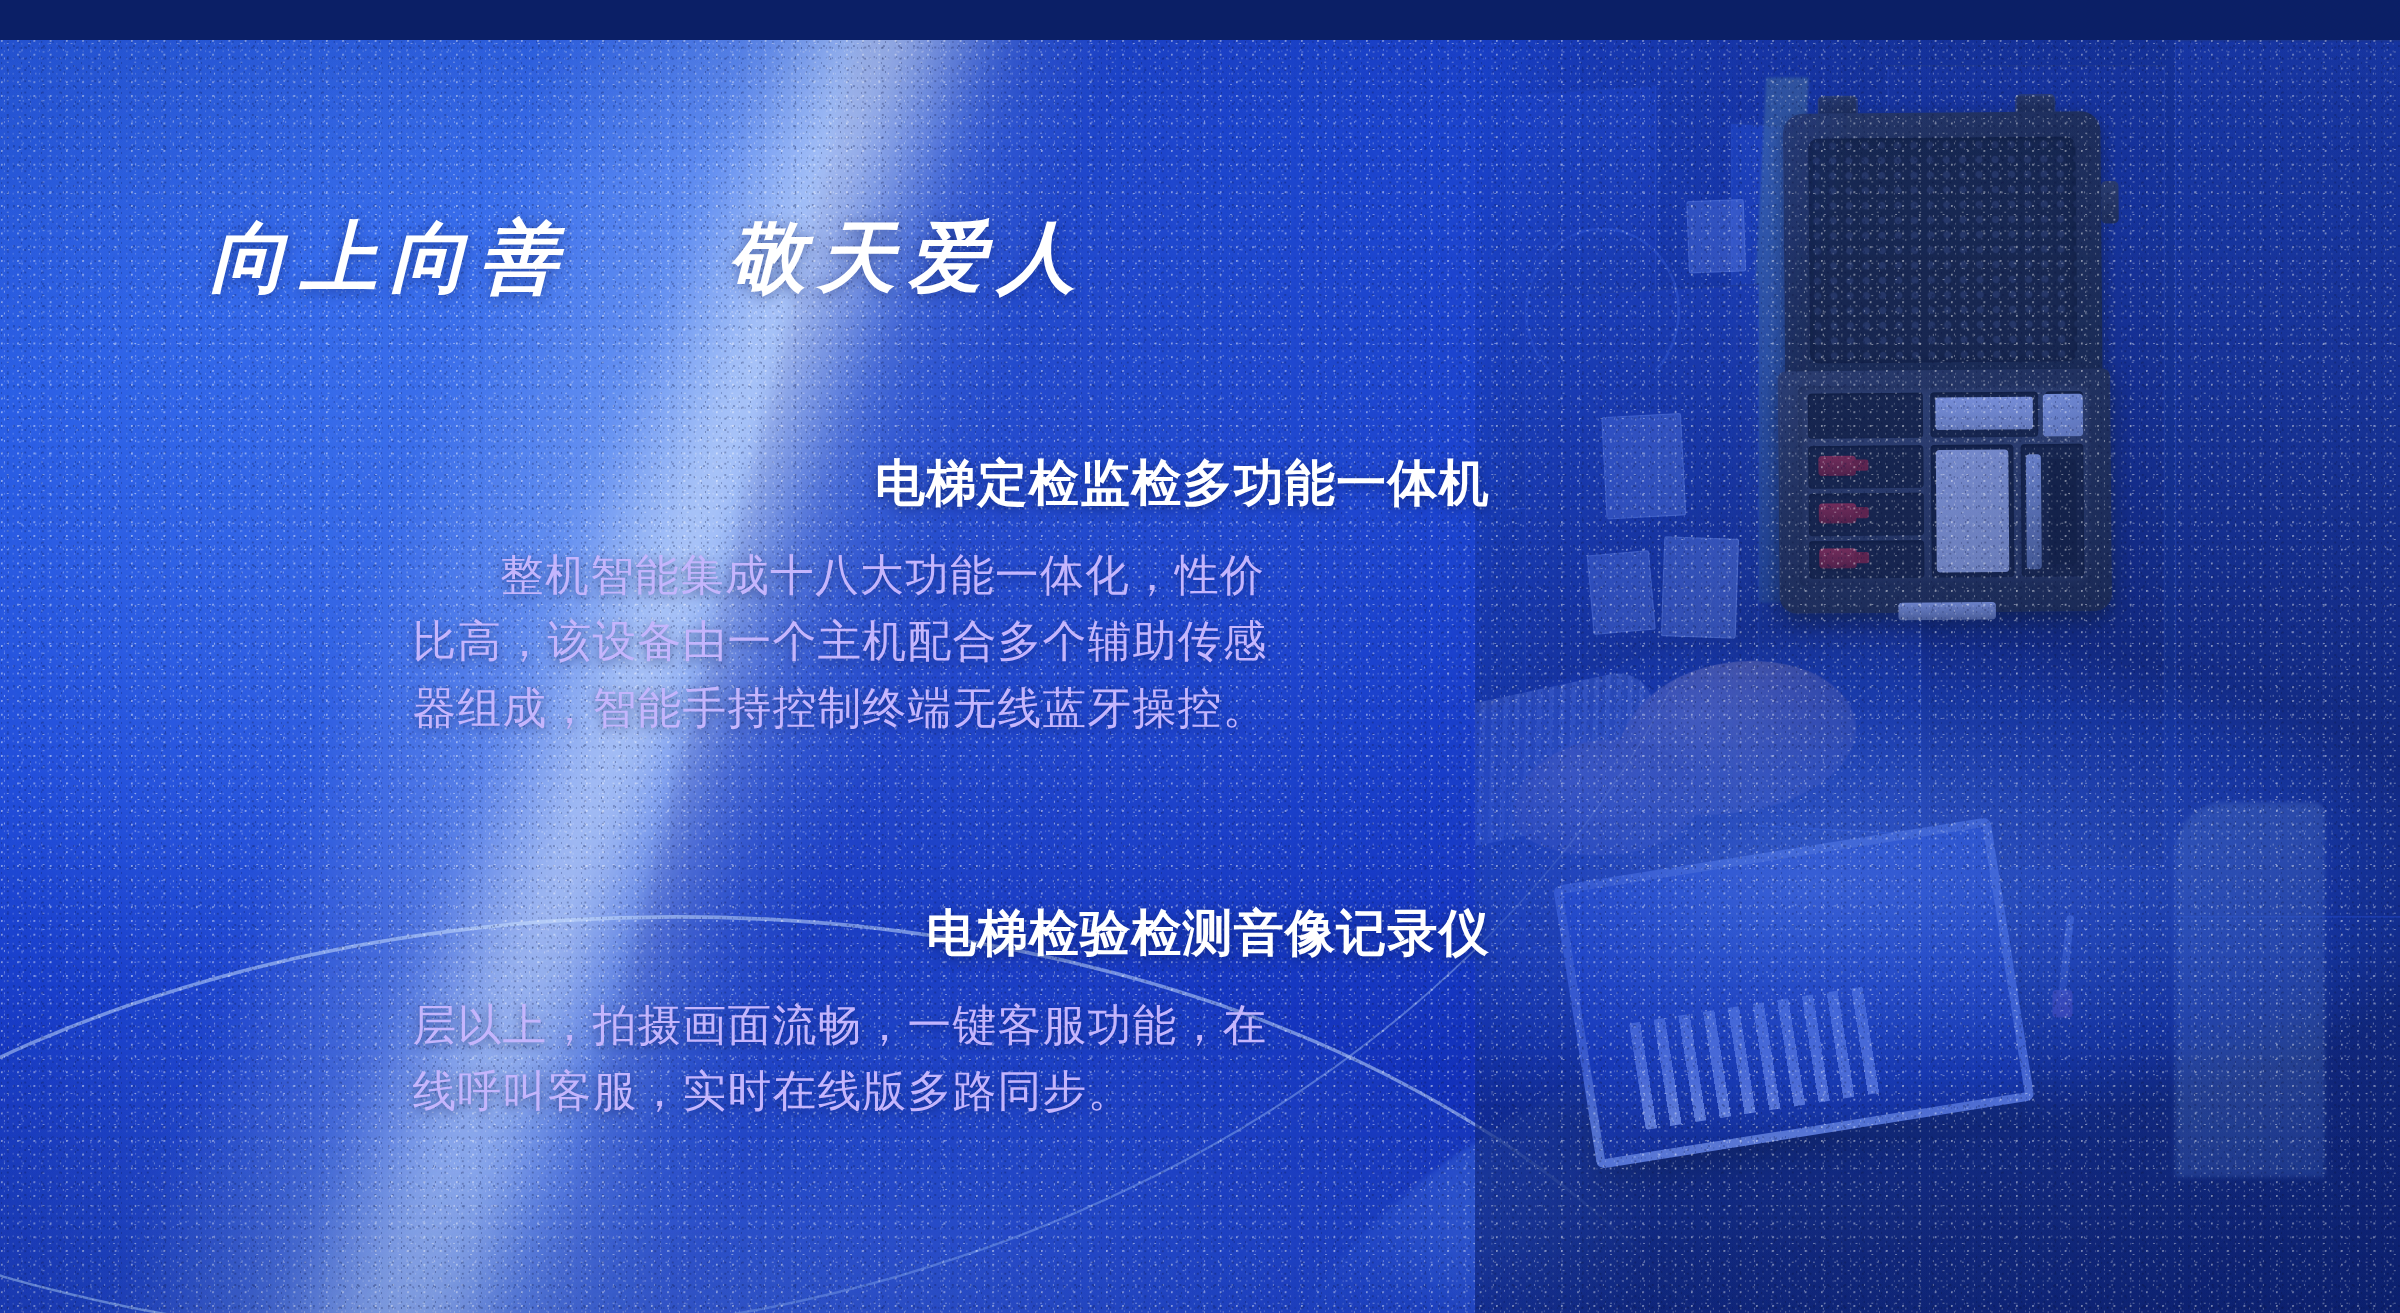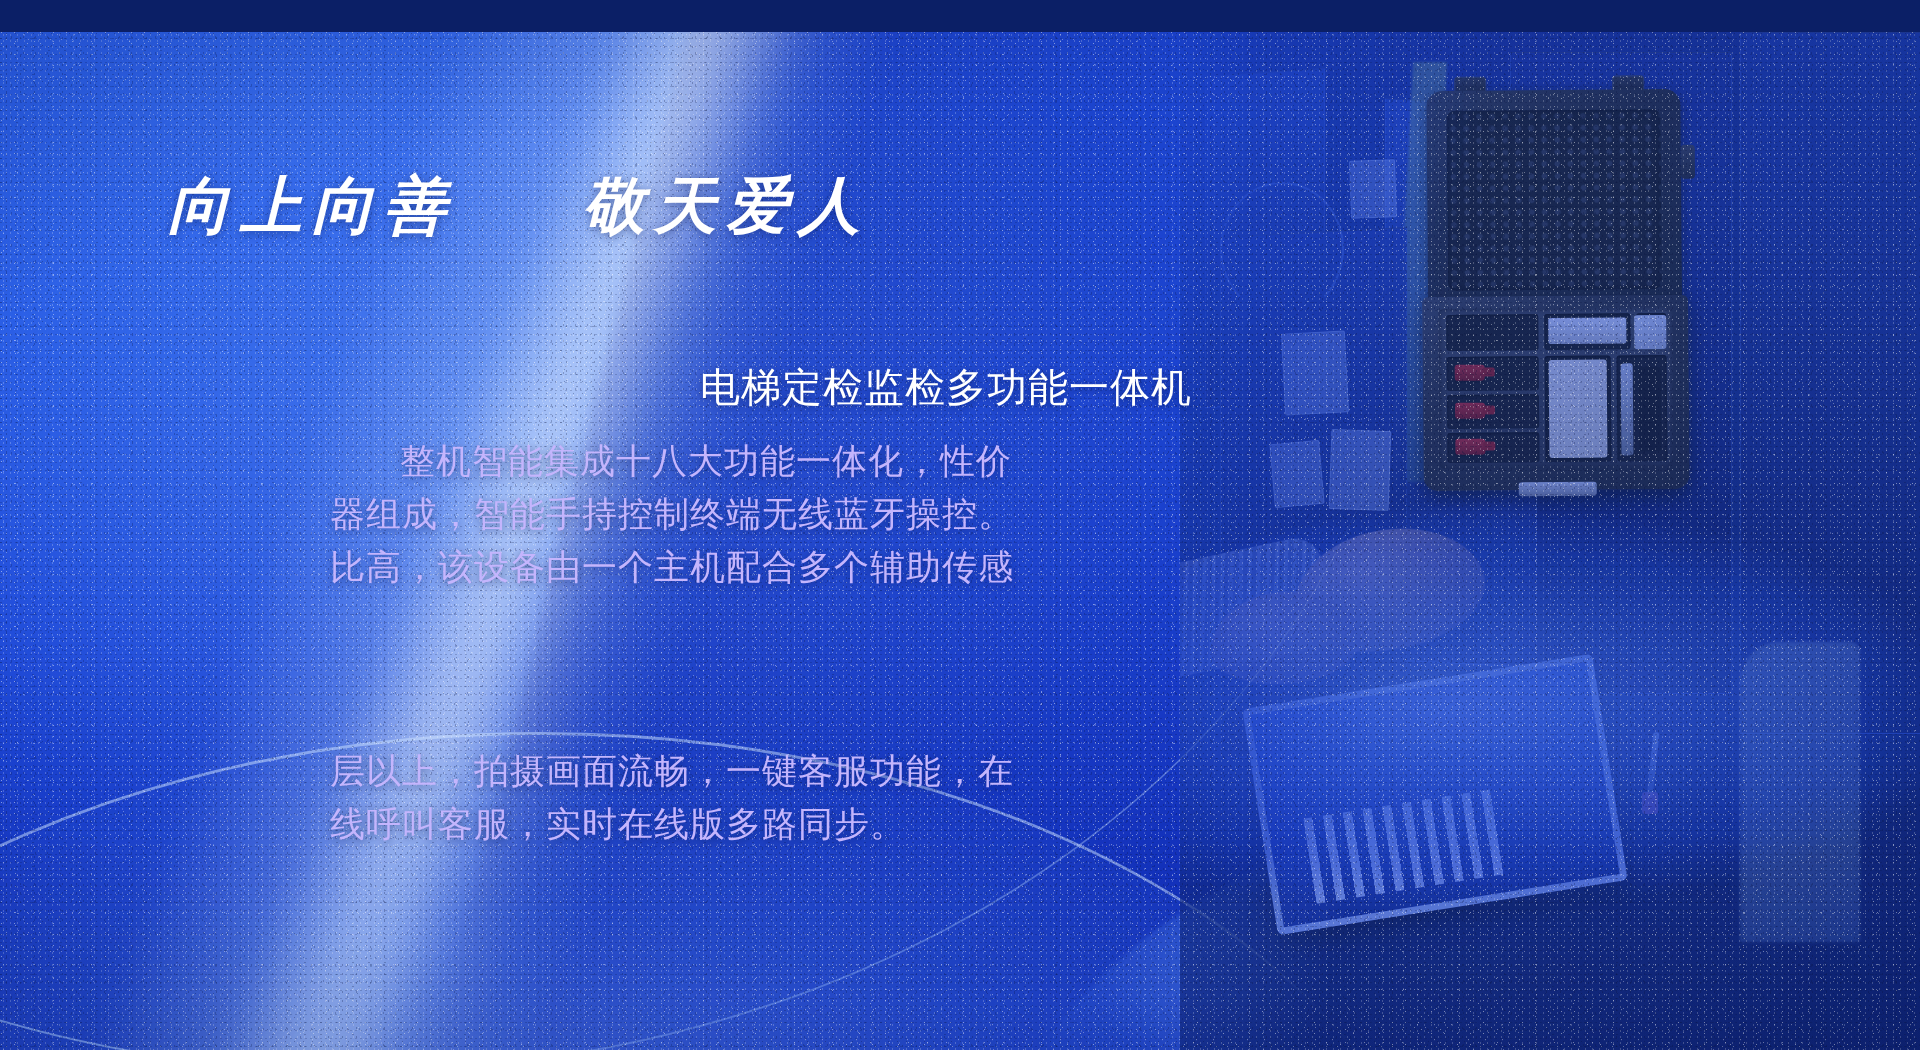--- a/index.html
+++ b/index.html
@@ -413,21 +413,21 @@
     white-space: pre;
   }
 
   .block { position: absolute; width: 870px; }
   .block-1 { left: 330px; top: 330px; }
   .block-2 { left: 330px; top: 690px; }
 
   .heading {
     color: #ffffff;
     font-size: 40px;
-    font-weight: 400;
+    font-weight: 700;
     line-height: 1.25;
     letter-spacing: 1px;
     text-align: right;
     padding-right: 8px;
     text-shadow: 0 2px 9px rgba(6,20,80,.55);
   }
   .para {
     margin-top: 22px;
     color: #c4b5fd;
     font-size: 35px;
@@ -523,25 +523,26 @@
   <div class="bg-noise"></div>
   <div class="bg-noise-fine"></div>
   <div class="bg-vignette"></div>
 
   <div class="slogan">向上向善    敬天爱人</div>
 
   <div class="block block-1">
     <div class="heading">电梯定检监检多功能一体机</div>
     <div class="para" style="text-indent: 0px;">
       <span style="text-indent: 2em;">整机智能集成十八大功能一体化，性价</span>
+      <span style="text-indent: 0px;">比高，该设备由一个主机配合多个辅助传感</span>
       <span style="text-indent: 0px;">器组成，智能手持控制终端无线蓝牙操控。</span>
-      <span style="text-indent: 0px;">比高，该设备由一个主机配合多个辅助传感</span>
     </div>
   </div>
 
   <div class="block block-2">
+    <div class="heading">电梯检验检测音像记录仪</div>
     <div class="para" style="text-indent: 0px;">
       <span style="text-indent: 0px;">层以上，拍摄画面流畅，一键客服功能，在</span>
       <span style="text-indent: 0px;">线呼叫客服，实时在线版多路同步。</span>
     </div>
   </div>
 
 </div>
 
 </body></html>

